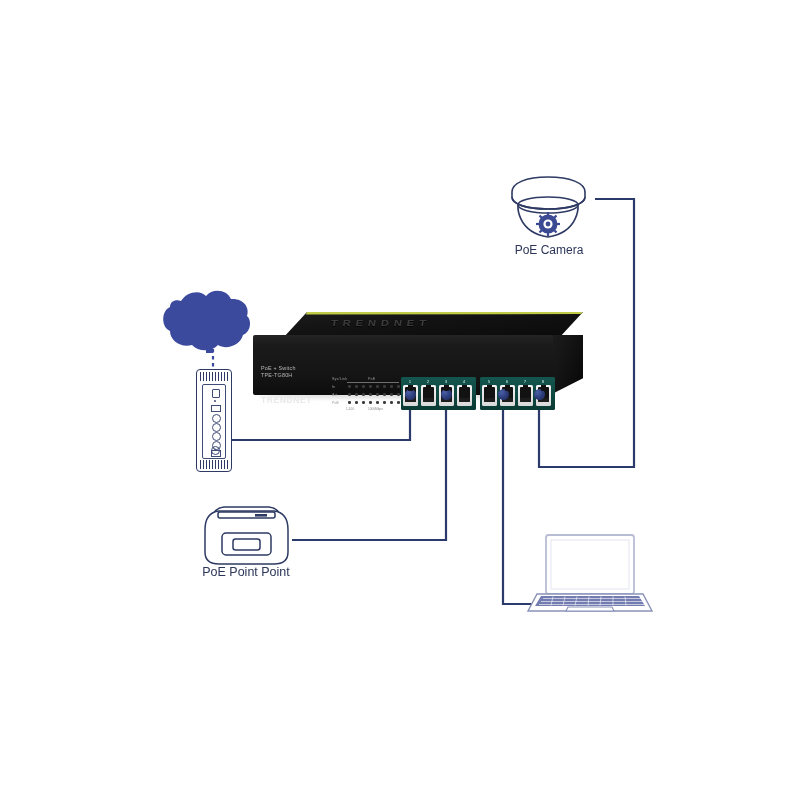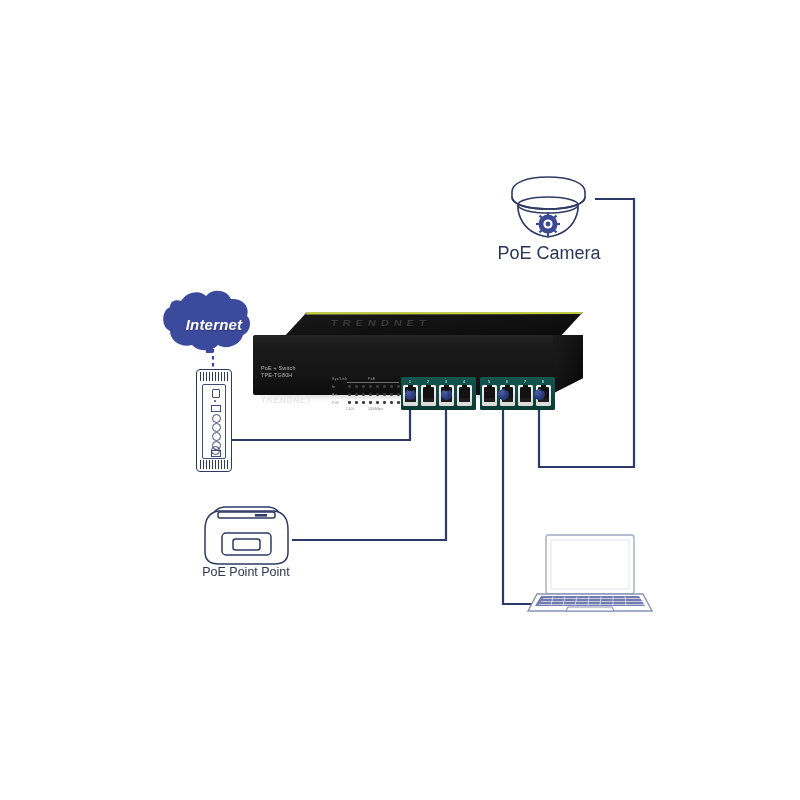--- a/index.html
+++ b/index.html
@@ -40,21 +40,21 @@
     border:1.1px solid #404c78;border-radius:2px;box-sizing:border-box;
   }
   .r-slot{position:absolute;left:9px;width:6px;height:7px;border:1px solid #404c78;border-radius:1px;}
   .r-dot{position:absolute;left:11px;width:2.4px;height:2.4px;border-radius:50%;background:#404c78;}
   .r-circ{position:absolute;left:8.5px;width:7px;height:7px;border:1px solid #404c78;border-radius:50%;}
   .r-gear{position:absolute;left:8px;bottom:3px;width:7px;height:7px;border:1px solid #404c78;border-radius:50%;}
   .r-gear:after{content:"";position:absolute;left:2px;top:2px;width:2px;height:2px;background:#404c78;border-radius:50%;}
   .r-sq{position:absolute;left:8px;width:8px;height:5px;border:1px solid #404c78;}
   .cam-label{
     position:absolute;left:478px;top:243px;width:142px;text-align:center;
-    color:#2b3557;font-size:18px;
+    color:#2b3557;font-size:12px;
   }
   .ap-label{
     position:absolute;left:175px;top:565px;width:142px;text-align:center;
     color:#2b3557;font-size:12.5px;
   }
 
   
   .switch{position:absolute;left:253px;top:312px;width:330px;height:93px;}
   .sw-top{
     position:absolute;left:30px;top:0;width:300px;height:26px;
@@ -216,23 +216,20 @@
         <path d="M577,596.5 L575,605.5"></path>
           <path d="M589,596.5 L588,605.5"></path>
         <path d="M601,596.5 L600,605.5"></path>
           <path d="M613,596.5 L613,605.5"></path>
         <path d="M625,596.5 L626,605.5"></path>
       </g>
       <path d="M568,607 L612,607 L614,611 L566,611 Z" fill="#ffffff" stroke="#8a92b8" stroke-width="1.1"></path>
     </g>
   </svg>
 
-  <div class="cloud-wrap">
-    <div class="cloud-label">Internet</div>
-  </div>
 
   <div class="router">
     <div class="router-vent top"></div>
     <div class="router-vent bot"></div>
     <div class="router-inner">
       <div class="r-slot" style="top:4px;"></div>
       <div class="r-dot" style="top:15px;"></div>
       <div class="r-sq" style="top:20px;"></div>
       <div class="r-circ" style="top:29px;"></div>
       <div class="r-circ" style="top:38px;"></div>

